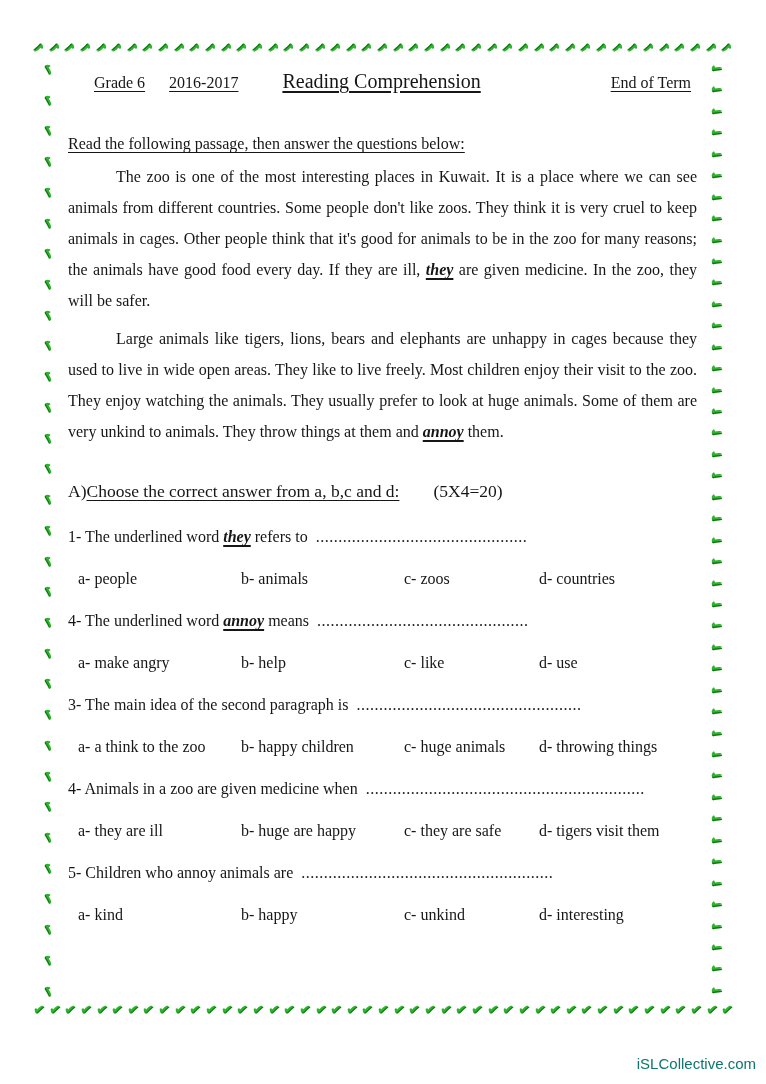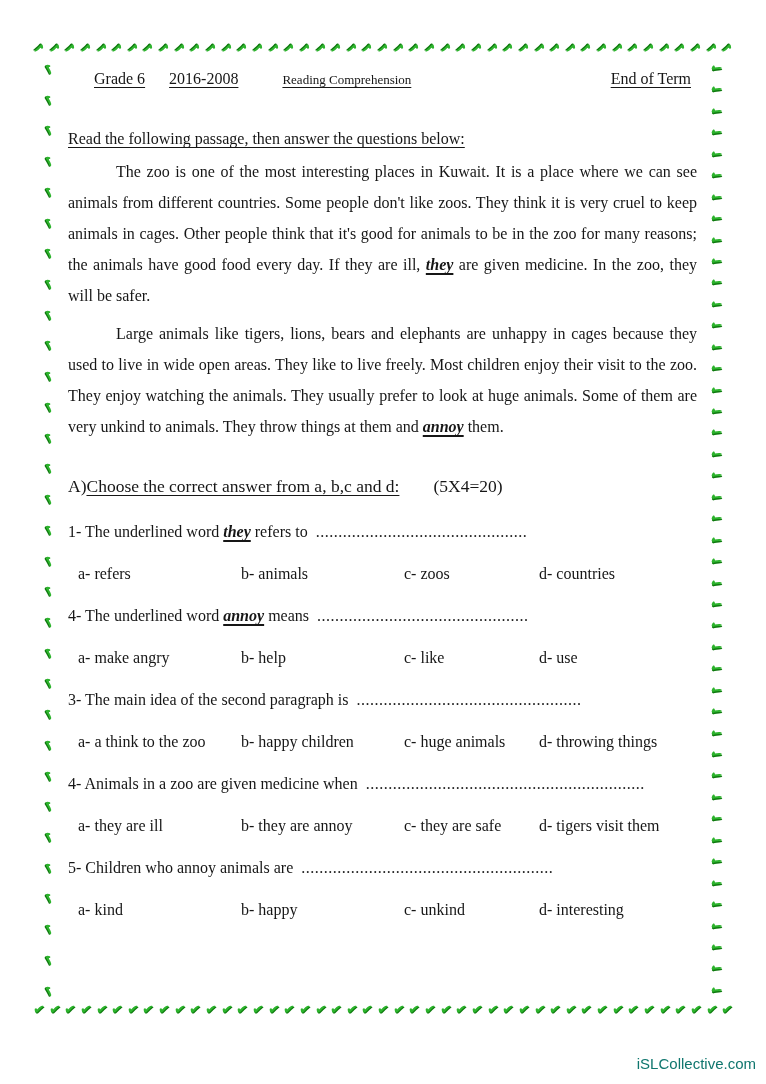--- a/index.html
+++ b/index.html
@@ -17,21 +17,21 @@
   .b-bottom .ribbon{transform:rotate(8deg);}
   .b-left .ribbon{transform:rotate(112deg);}
   .b-right .ribbon{transform:rotate(42deg);}
 
   .content{position:absolute;left:68px;top:70px;width:629px;}
 
   .u{text-decoration:underline;text-underline-offset:3px;}
 
   .hdr{display:flex;align-items:baseline;padding-left:26px;font-size:16px;}
   .hdr .year{margin-left:24px;}
-  .hdr .title{margin-left:44px;font-size:13px;}
+  .hdr .title{margin-left:44px;font-size:20px;}
   .hdr .term{margin-left:auto;margin-right:6px;}
 
   .instruction{margin-top:42px;font-size:16px;}
 
   .para{margin:7px 0 0 0;font-size:16px;line-height:31px;text-align:justify;text-indent:48px;}
   .para:first-of-type{margin-top:8px;}
 
   .em-word{font-weight:bold;font-style:italic;text-decoration:underline;text-underline-offset:3px;text-decoration-thickness:1.5px;}
 
   .section-heading{margin-top:34px;font-size:17.5px;}
@@ -221,41 +221,41 @@
       <span class="ribbon">✔</span>
       <span class="ribbon">✔</span>
       <span class="ribbon">✔</span>
       <span class="ribbon">✔</span>
     </div>
 
   <div class="content">
 
     <div class="hdr">
       <span class="u grade">Grade 6</span>
-      <span class="u year">2016-2008</span>
+      <span class="u year">2016-2017</span>
       <span class="u title">Reading Comprehension</span>
       <span class="u term">End of Term</span>
     </div>
 
     <div class="instruction u">Read the following passage, then answer the questions below:</div>
 
     <p class="para"><span>The zoo is one of the most interesting places in Kuwait. It is a place where we can see animals from different countries. Some people don't like zoos. They think it is very cruel to keep animals in cages. Other people think that it's good for animals to be in the zoo for many reasons; the animals have good food every day. If they are ill, </span><span class="em-word">they</span><span> are given medicine. In the zoo, they will be safer.</span></p>
 
     <p class="para"><span>Large animals like tigers, lions, bears and elephants are unhappy in cages because they used to live in wide open areas. They like to live freely. Most children enjoy their visit to the zoo. They enjoy watching the animals. They usually prefer to look at huge animals. Some of them are very unkind to animals. They throw things at them and </span><span class="em-word">annoy</span><span> them.</span></p>
 
     <div class="section-heading">
       <span>A)</span><span class="u">Choose the correct answer from a, b,c and d:</span><span class="points">(5X4=20)</span>
     </div>
 
     <div class="questions">
 
       <div class="q-block">
         <div class="q-line"><span>1- The underlined word </span><span class="em-word">they</span><span> refers to</span><span class="dots">...............................................</span></div>
         <div class="opts">
-          <span>a-  refers</span>
+          <span>a-  people</span>
           <span>b- animals</span>
           <span>c- zoos</span>
           <span>d- countries</span>
         </div>
       </div>
 
       <div class="q-block">
         <div class="q-line"><span>4- The underlined word  </span><span class="em-word">annoy</span><span> means</span><span class="dots">...............................................</span></div>
         <div class="opts">
           <span>a-  make angry</span>
@@ -272,21 +272,21 @@
           <span>b- happy children</span>
           <span>c- huge animals</span>
           <span>d- throwing things</span>
         </div>
       </div>
 
       <div class="q-block">
         <div class="q-line"><span>4- Animals in a zoo are given medicine when</span><span class="em-word"></span><span></span><span class="dots">..............................................................</span></div>
         <div class="opts">
           <span>a- they are ill</span>
-          <span>b- they are annoy</span>
+          <span>b- huge are happy</span>
           <span>c- they are safe</span>
           <span>d- tigers visit them</span>
         </div>
       </div>
 
       <div class="q-block">
         <div class="q-line"><span>5-  Children who annoy animals are</span><span class="em-word"></span><span></span><span class="dots">........................................................</span></div>
         <div class="opts">
           <span>a- kind</span>
           <span>b- happy</span>

